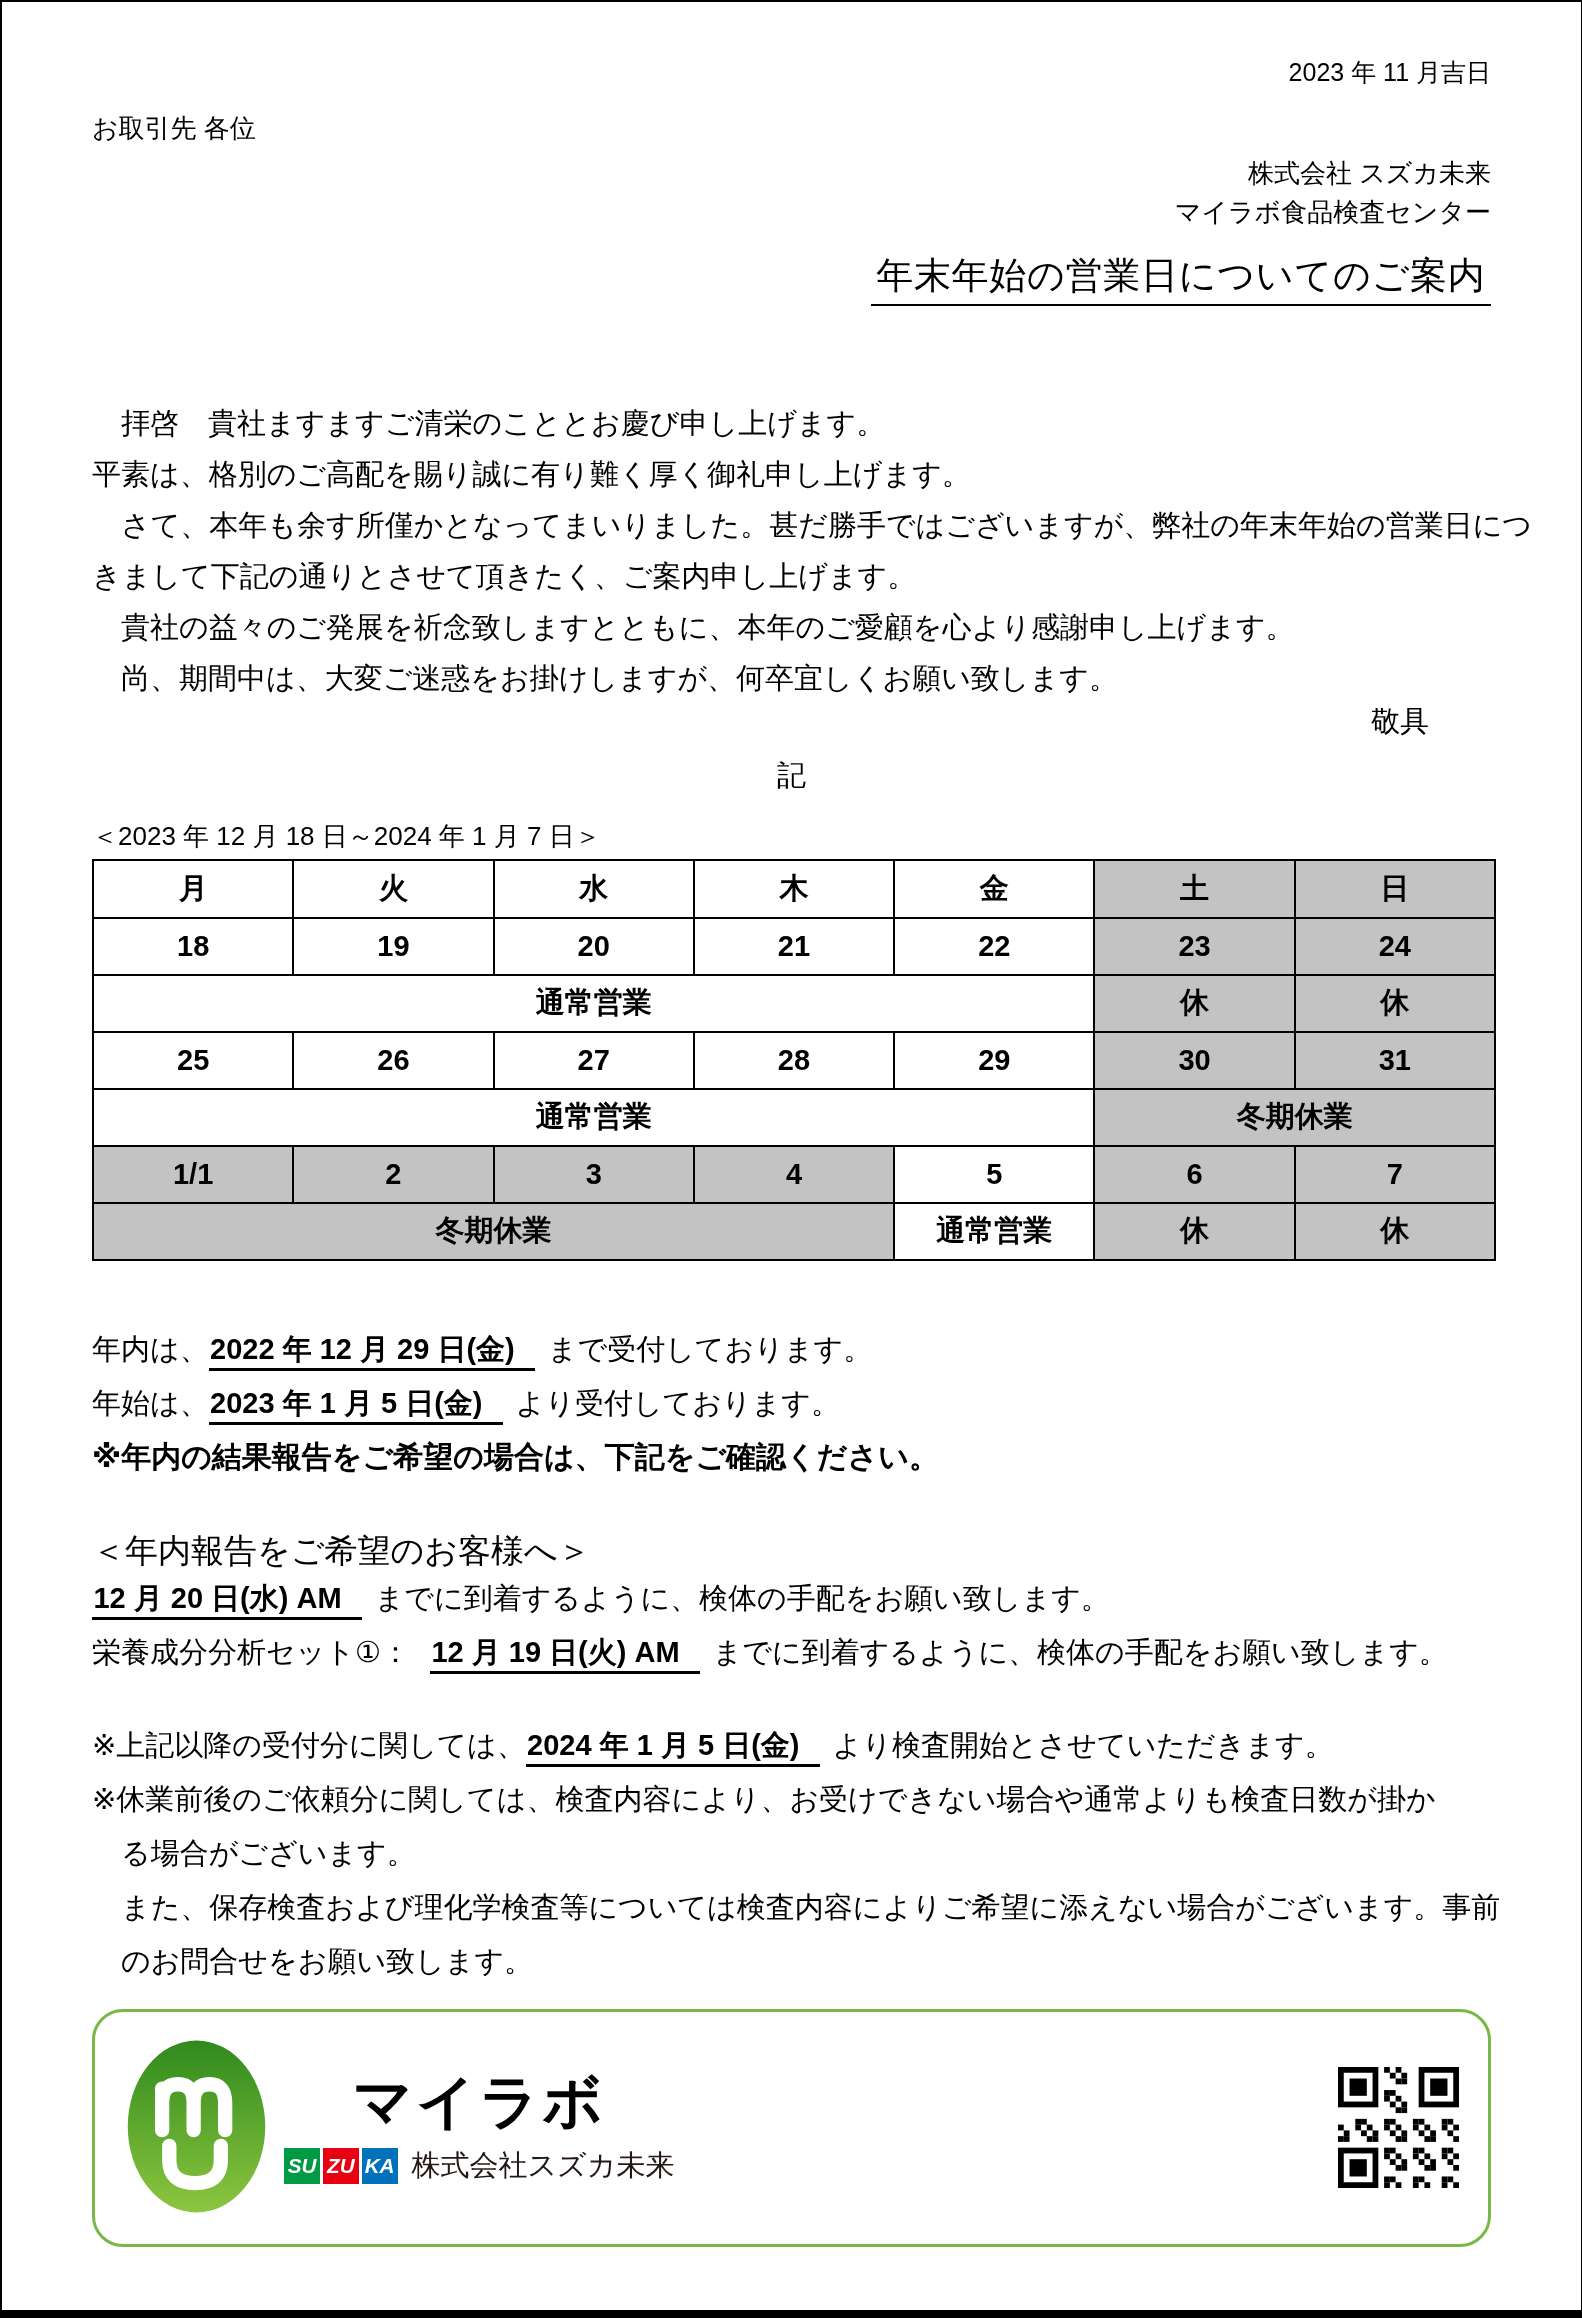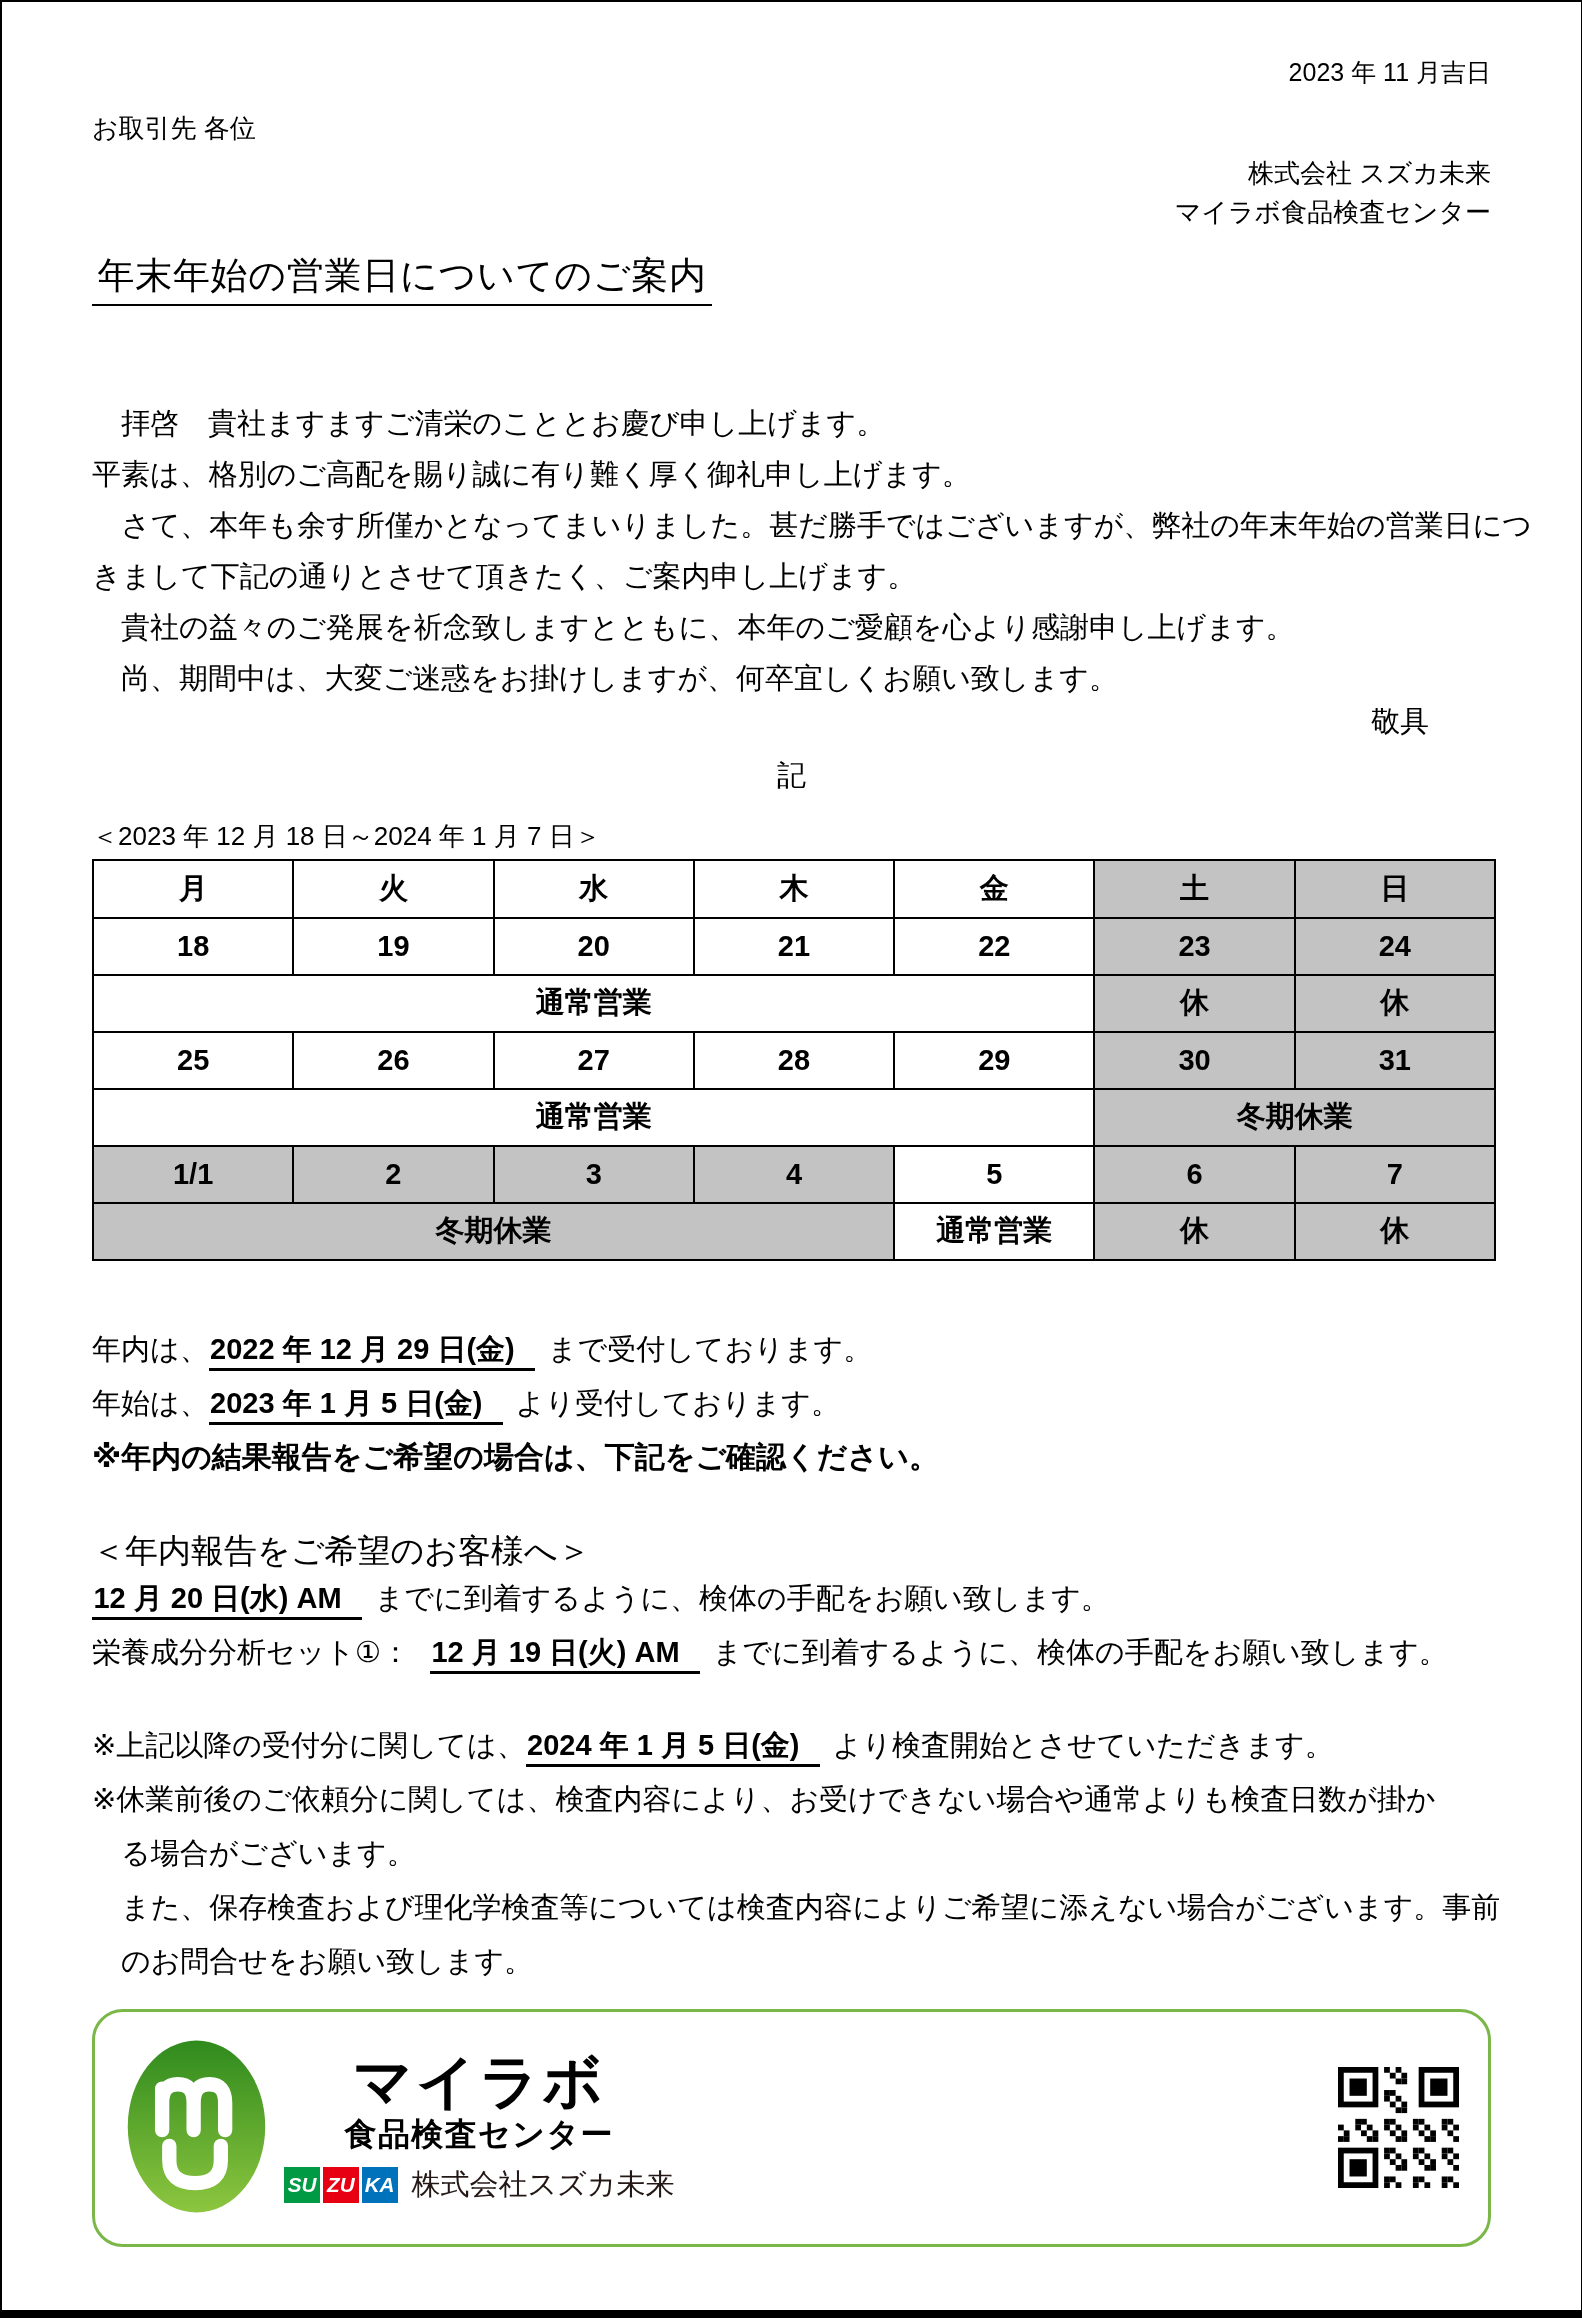--- a/index.html
+++ b/index.html
@@ -7,21 +7,21 @@
     width:1583px;height:2319px;box-sizing:border-box;background:#fff;
     border:2.8px solid #000;border-bottom:9.6px solid #000;
     padding:0 90px;overflow:hidden;
     font-family:"Liberation Sans","DejaVu Sans",sans-serif;color:#000;
   }
   .r{text-align:right;}
   .hdr-date{font-size:25px;line-height:30px;margin-top:55px;}
   .recipient{font-size:26px;line-height:33px;margin-top:25px;}
   .sender{font-size:26px;line-height:32px;margin-top:12.4px;}
   .sender2{font-size:26px;line-height:32px;margin-top:6.9px;}
-  .title-wrap{text-align:left;margin-top:26px;}
+  .title-wrap{text-align:right;margin-top:26px;}
   .doc-title{display:inline-block;font-size:37px;line-height:44px;font-weight:400;
     border-bottom:2.8px solid #000;padding:0 5.5px 5.5px 5.5px;letter-spacing:0.7px;}
   .paras{margin-top:92px;}
   .body-line{font-size:29px;line-height:51px;white-space:nowrap;}
   .closing{font-size:29px;line-height:34px;text-align:right;padding-right:62px;}
   .record{font-size:29px;line-height:34px;text-align:center;margin-top:20.7px;}
   .period{font-size:26px;line-height:33px;margin-top:27.6px;}
   table.cal{border-collapse:collapse;table-layout:fixed;width:1404px;margin-top:5.5px;border:2.1px solid #000;}
   .cal th,.cal td{border:2.8px solid #000;text-align:center;vertical-align:middle;
     font-weight:700;font-size:29px;height:55px;padding:0;background:#fff;}
@@ -188,21 +188,20 @@
               <stop offset="1" style="stop-color:var(--logo-green-light,#8dc63f)"></stop>
             </linearGradient>
           </defs>
           <ellipse cx="100" cy="125" rx="96" ry="120" fill="url(#lg)"></ellipse>
           <path d="M52,72 L52,130 M52,92 Q52,66 74,66 Q96,66 96,92 L96,130 M96,92 Q96,66 118,66 Q140,66 140,92 L140,130" stroke="#fff" stroke-width="20" fill="none" stroke-linecap="round"></path>
           <path d="M62,152 L62,172 Q62,204 98,204 Q134,204 134,172 L134,152" stroke="#fff" stroke-width="20" fill="none" stroke-linecap="round"></path>
         </svg>
       </span>
       <div class="f-brand-col">
         <div class="f-brand">マイラボ</div>
-        <div class="f-brand-sub">食品検査センター</div>
         <div class="f-suzuka-row">
           <span class="blk su">SU</span>
           <span class="blk zu">ZU</span>
           <span class="blk ka">KA</span>
           <span class="f-suzuka-name">株式会社スズカ未来</span>
         </div>
       </div>
     </div>
     <div class="f-right">
       <div class="f-qr"><svg viewBox="0 0 168 168" width="121" height="121" fill="#000">

